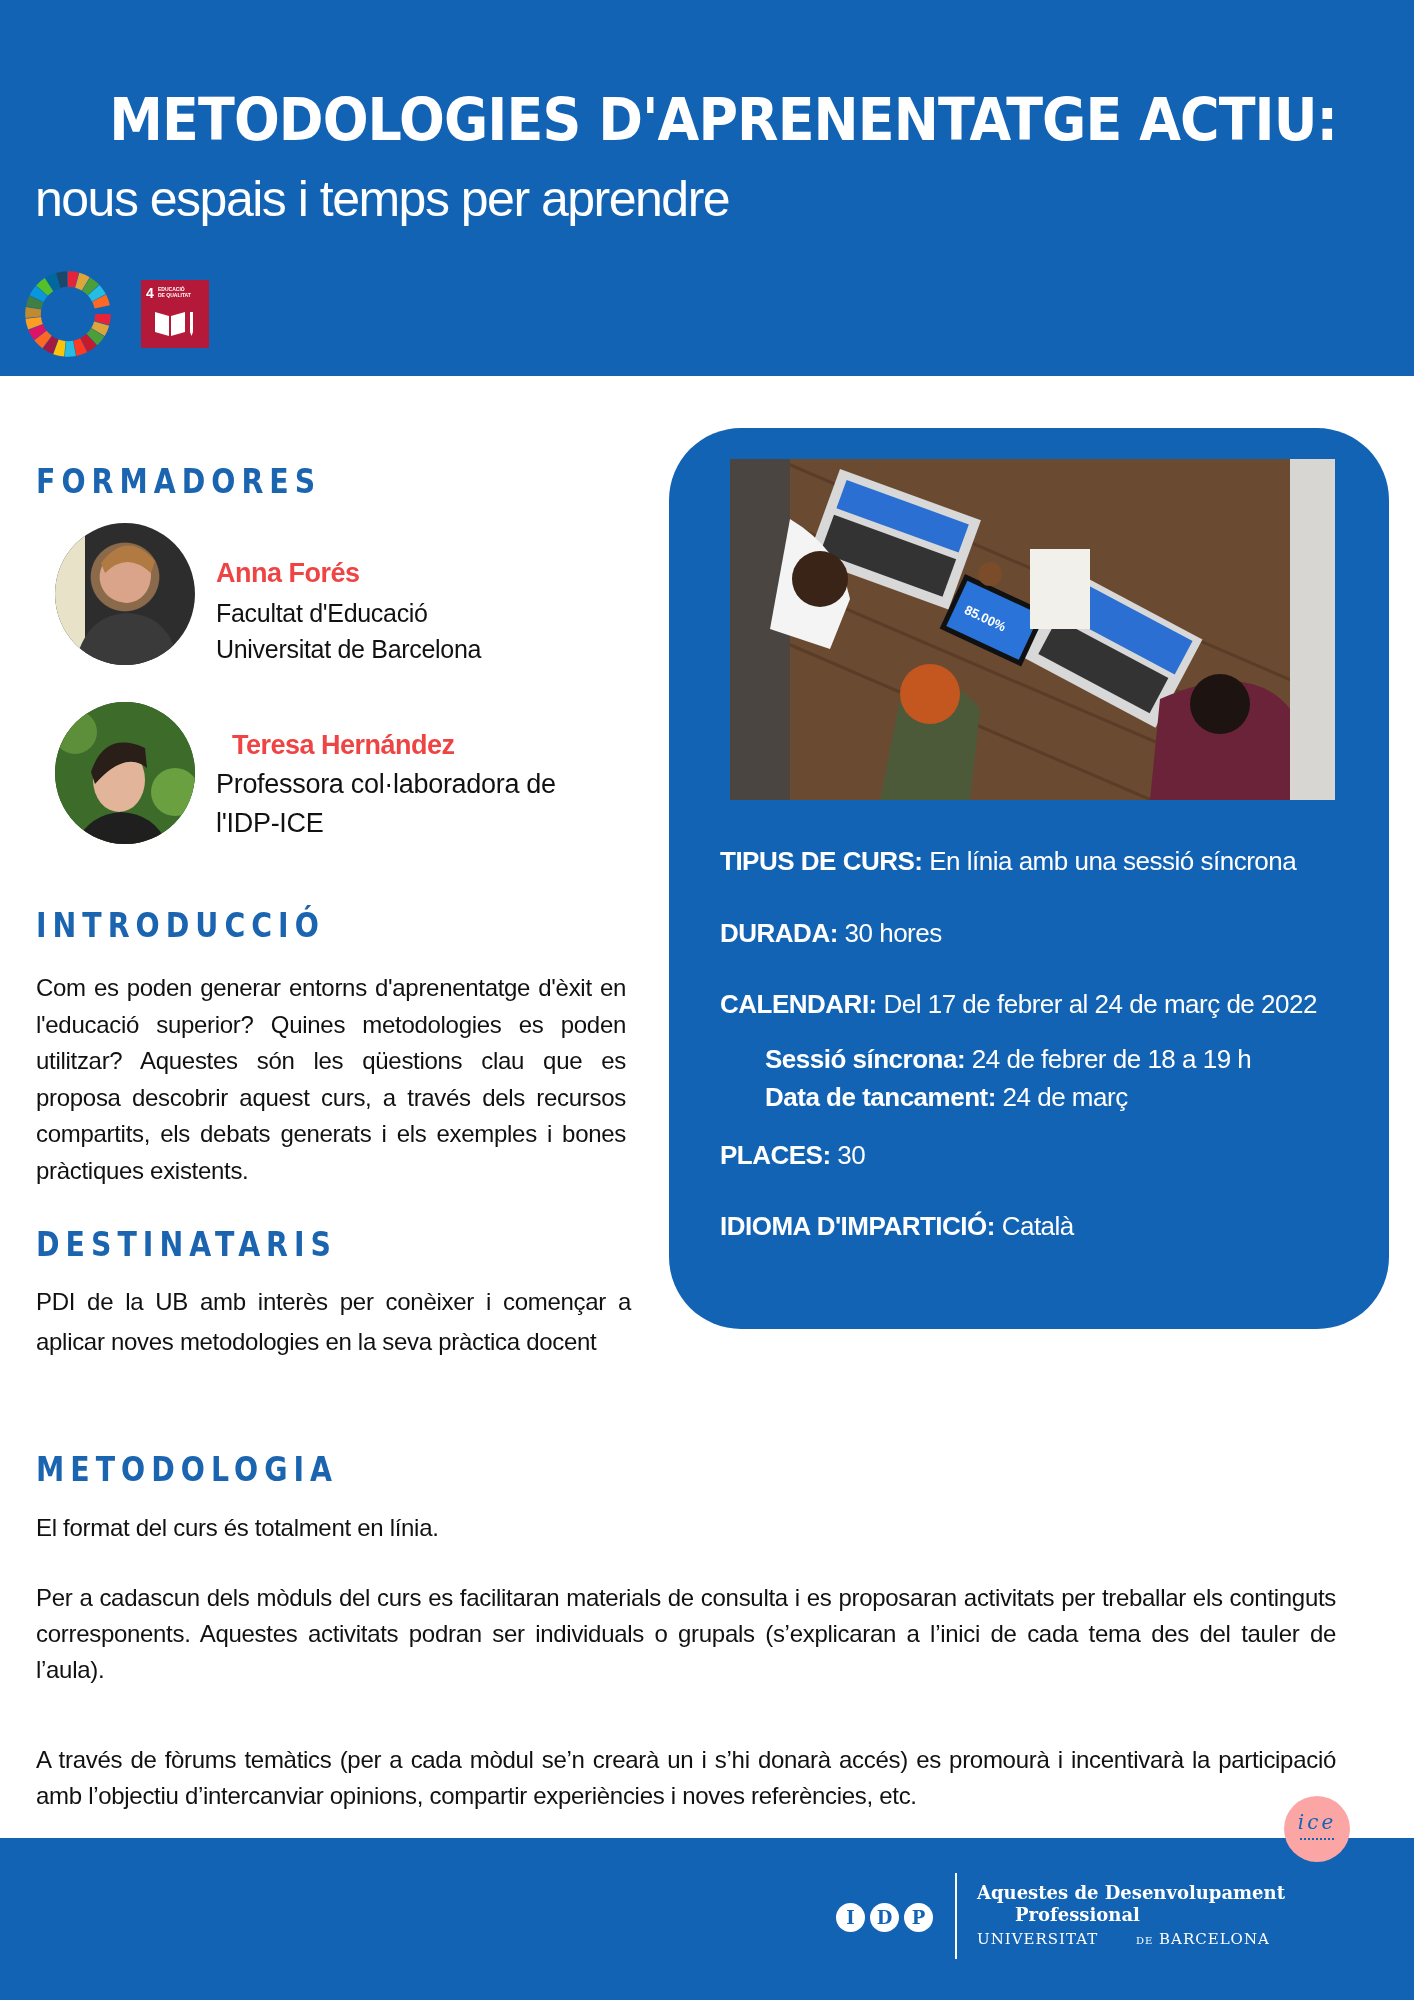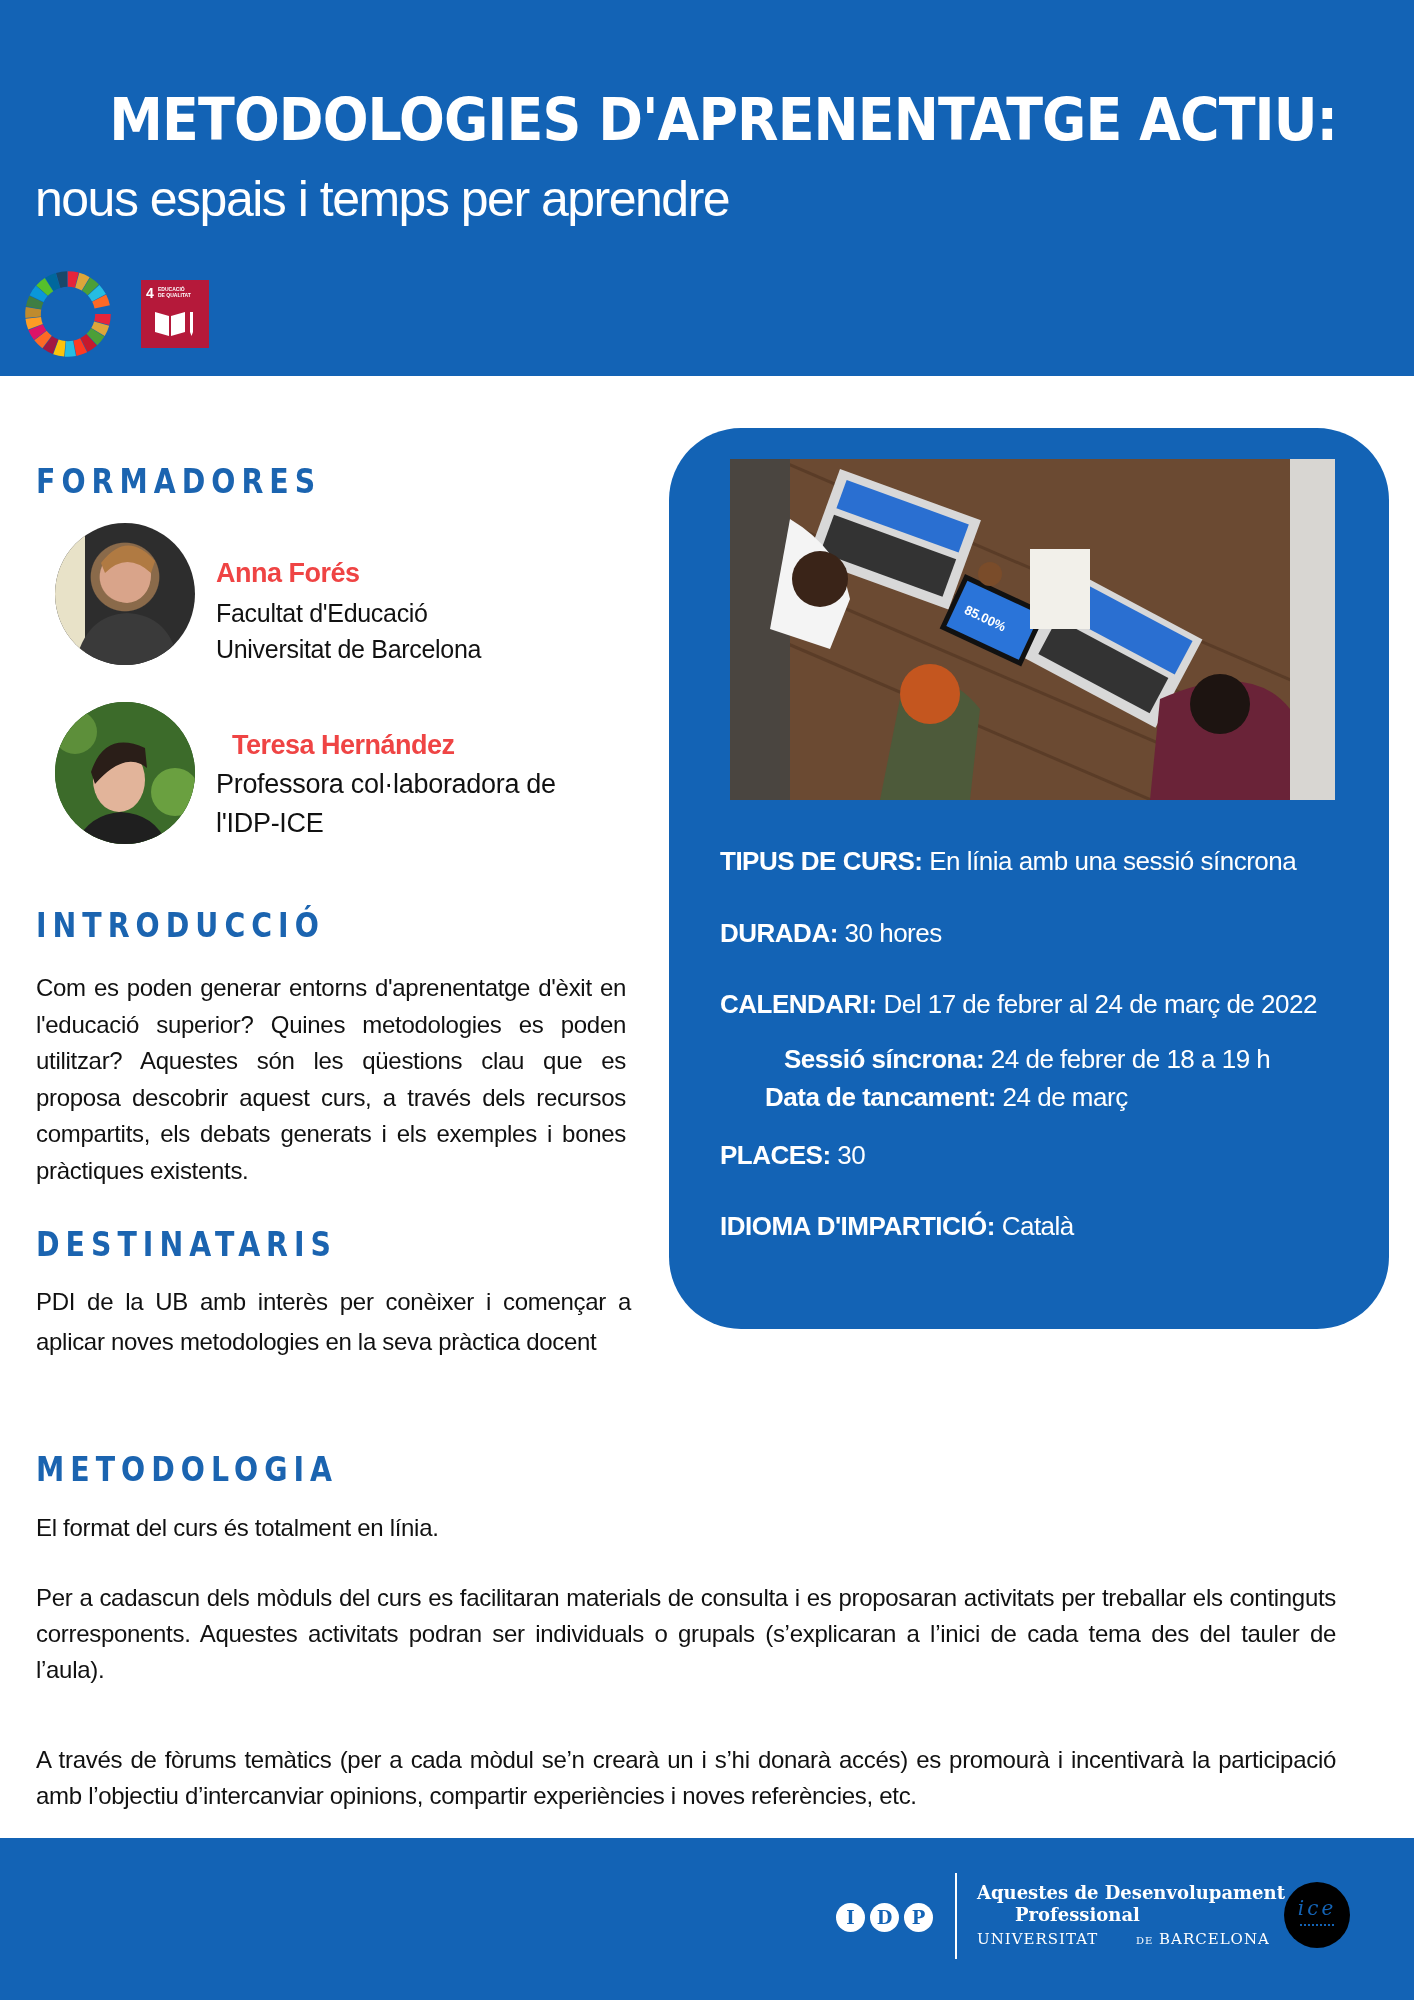--- a/index.html
+++ b/index.html
@@ -30,21 +30,21 @@
   .card { position:absolute; left:669px; top:428px; width:720px; height:901px; background:#1363b5; border-radius:72px; }
   .photo { position:absolute; left:730px; top:459px; width:605px; height:341px; overflow:hidden; }
   .info-line { position:absolute; color:#fff; font-size:26px; letter-spacing:-0.5px; white-space:nowrap; }
   .info-line b { font-weight:bold; }
 
   .footer { position:absolute; left:0; top:1838px; width:1414px; height:162px; background:#1363b5; }
   .idp-circle { position:absolute; top:1903px; width:29px; height:29px; border-radius:50%; background:#fff; color:#1363b5;
                 font-family:"DejaVu Serif", serif; font-weight:bold; font-size:18px; text-align:center; line-height:29px; }
   .footer-divider { position:absolute; left:955px; top:1873px; width:2px; height:86px; background:#fff; }
   .inst-line { position:absolute; color:#fff; font-family:"DejaVu Serif", serif; white-space:nowrap; }
-  .ice-circle { position:absolute; left:1284px; top:1882px; width:66px; height:66px; border-radius:50%; background:#000000; }
+  .ice-circle { position:absolute; left:1284px; top:1796px; width:66px; height:66px; border-radius:50%; background:#fca5a5; }
   .ice-circle .t { position:absolute; left:0; width:66px; top:14px; text-align:center; color:#1363b5;
                    font-family:"DejaVu Serif", serif; font-style:italic; font-size:20px; letter-spacing:3px; }
   .ice-circle .dots { position:absolute; left:16px; top:42px; width:34px; border-top:2px dotted #1363b5; }
 </style>
 </head>
 <body>
 
 <div class="header"></div>
 <div class="title">METODOLOGIES D'APRENENTATGE ACTIU:</div>
 <div class="subtitle">nous espais i temps per aprendre</div>
@@ -158,21 +158,21 @@
     <path d="M170 240 Q210 200 250 250 L240 341 L150 341 Z" fill="#4d5a3a"></path>
     <circle cx="200" cy="235" r="30" fill="#c4561f"></circle>
     <path d="M430 240 Q520 200 560 250 L560 341 L420 341 Z" fill="#6a2338"></path>
     <circle cx="490" cy="245" r="30" fill="#1d1411"></circle>
   </svg>
 </div>
 
 <div class="info-line" style="left:720px; top:846px;"><b>TIPUS DE CURS:</b><span> En línia amb una sessió síncrona</span></div>
 <div class="info-line" style="left:720px; top:918px;"><b>DURADA:</b><span> 30 hores</span></div>
 <div class="info-line" style="left:720px; top:989px;"><b>CALENDARI:</b><span> Del 17 de febrer al 24 de març de 2022</span></div>
-<div class="info-line" style="left:765px; top:1044px;margin-left:19px;"><b>Sessió síncrona:</b><span> 24 de febrer de 18 a 19 h</span></div>
+<div class="info-line" style="left:765px; top:1044px;"><b>Sessió síncrona:</b><span> 24 de febrer de 18 a 19 h</span></div>
 <div class="info-line" style="left:765px; top:1082px;"><b>Data de tancament:</b><span> 24 de març</span></div>
 <div class="info-line" style="left:720px; top:1140px;"><b>PLACES:</b><span> 30</span></div>
 <div class="info-line" style="left:720px; top:1211px;"><b>IDIOMA D'IMPARTICIÓ:</b><span> Català</span></div>
 
 <div class="section-h" style="top:1450px;">METODOLOGIA</div>
 <div class="para" style="left:36px; top:1510px; width:1300px; line-height:36px;">El format del curs és totalment en línia.</div>
 <div class="para" style="left:36px; top:1580px; width:1300px; line-height:36px;">Per a cadascun dels mòduls del curs es facilitaran materials de consulta i es proposaran activitats per treballar els continguts corresponents. Aquestes activitats podran ser individuals o grupals (s’explicaran a l’inici de cada tema des del tauler de l’aula).</div>
 <div class="para" style="left:36px; top:1723px; width:1300px; line-height:36px;margin-top:19px;">A través de fòrums temàtics (per a cada mòdul se’n crearà un i s’hi donarà accés) es promourà i incentivarà la participació amb l’objectiu d’intercanviar opinions, compartir experiències i noves referències, etc.</div>
 
 <div class="footer"></div>

